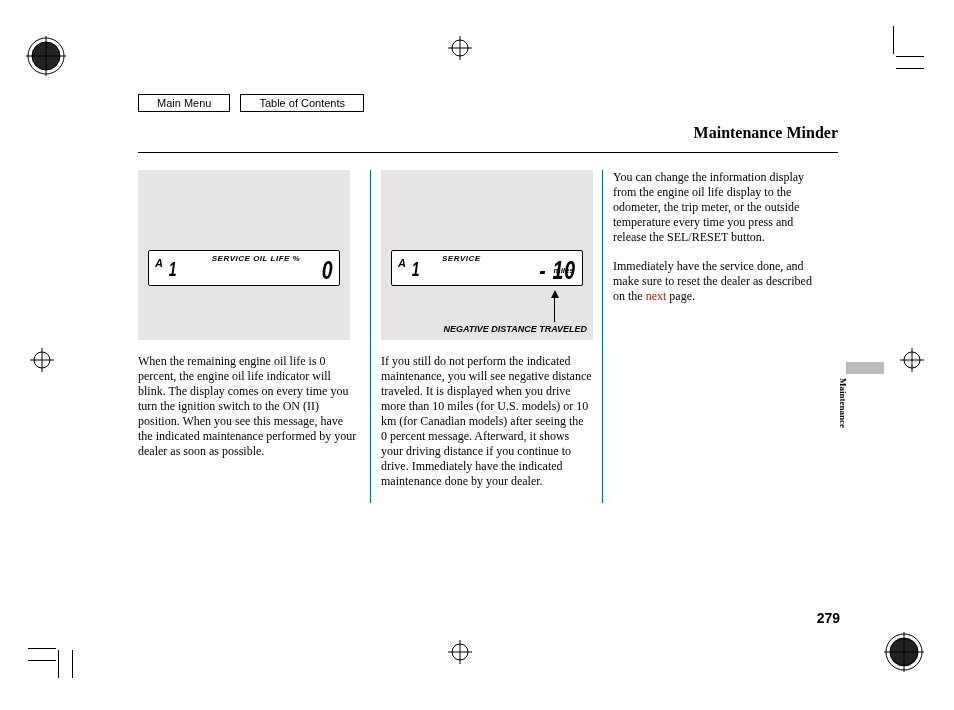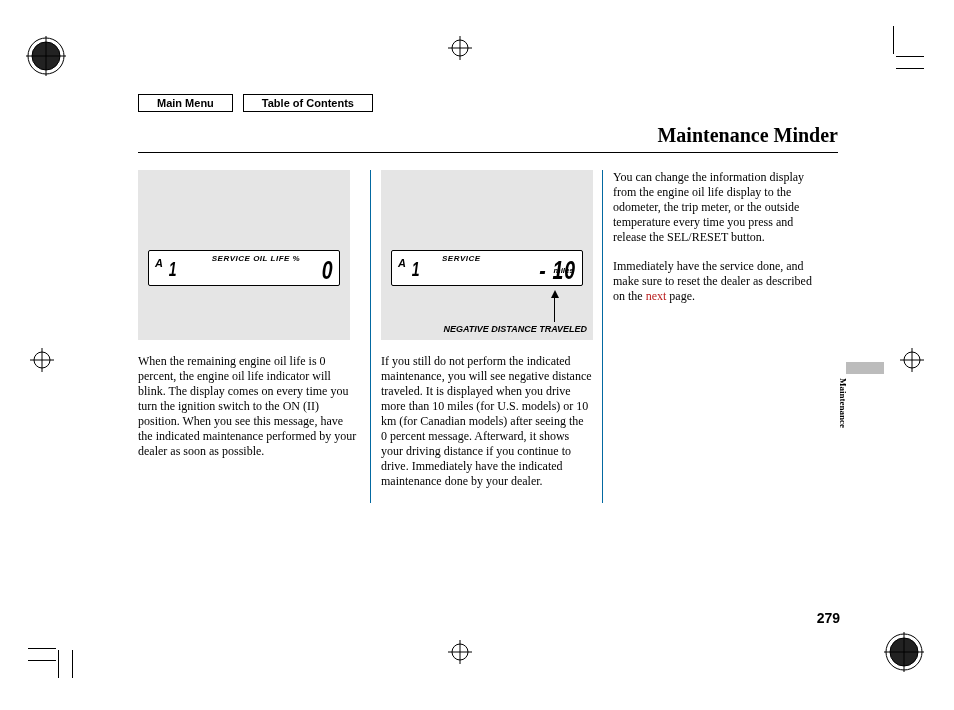--- a/index.html
+++ b/index.html
@@ -35,30 +35,29 @@
     gap: 10px;
     font-family: Arial, Helvetica, sans-serif;
     font-size: 11px;
   }
   .nav button {
     border: 1px solid #000;
     background: #fff;
     padding: 2px 18px;
     font-size: 11px;
     cursor: pointer;
-    font-weight: bold;
   }
   
   .title {
     position: absolute;
     top: 124px;
     right: 116px;
     font-family: 'Palatino Linotype', Georgia, serif;
     font-weight: bold;
-    font-size: 20px;
+    font-size: 16px;
   }
   .title-rule {
     position: absolute;
     top: 152px;
     left: 138px;
     right: 116px;
     height: 1px;
     background: #000;
   }
   

